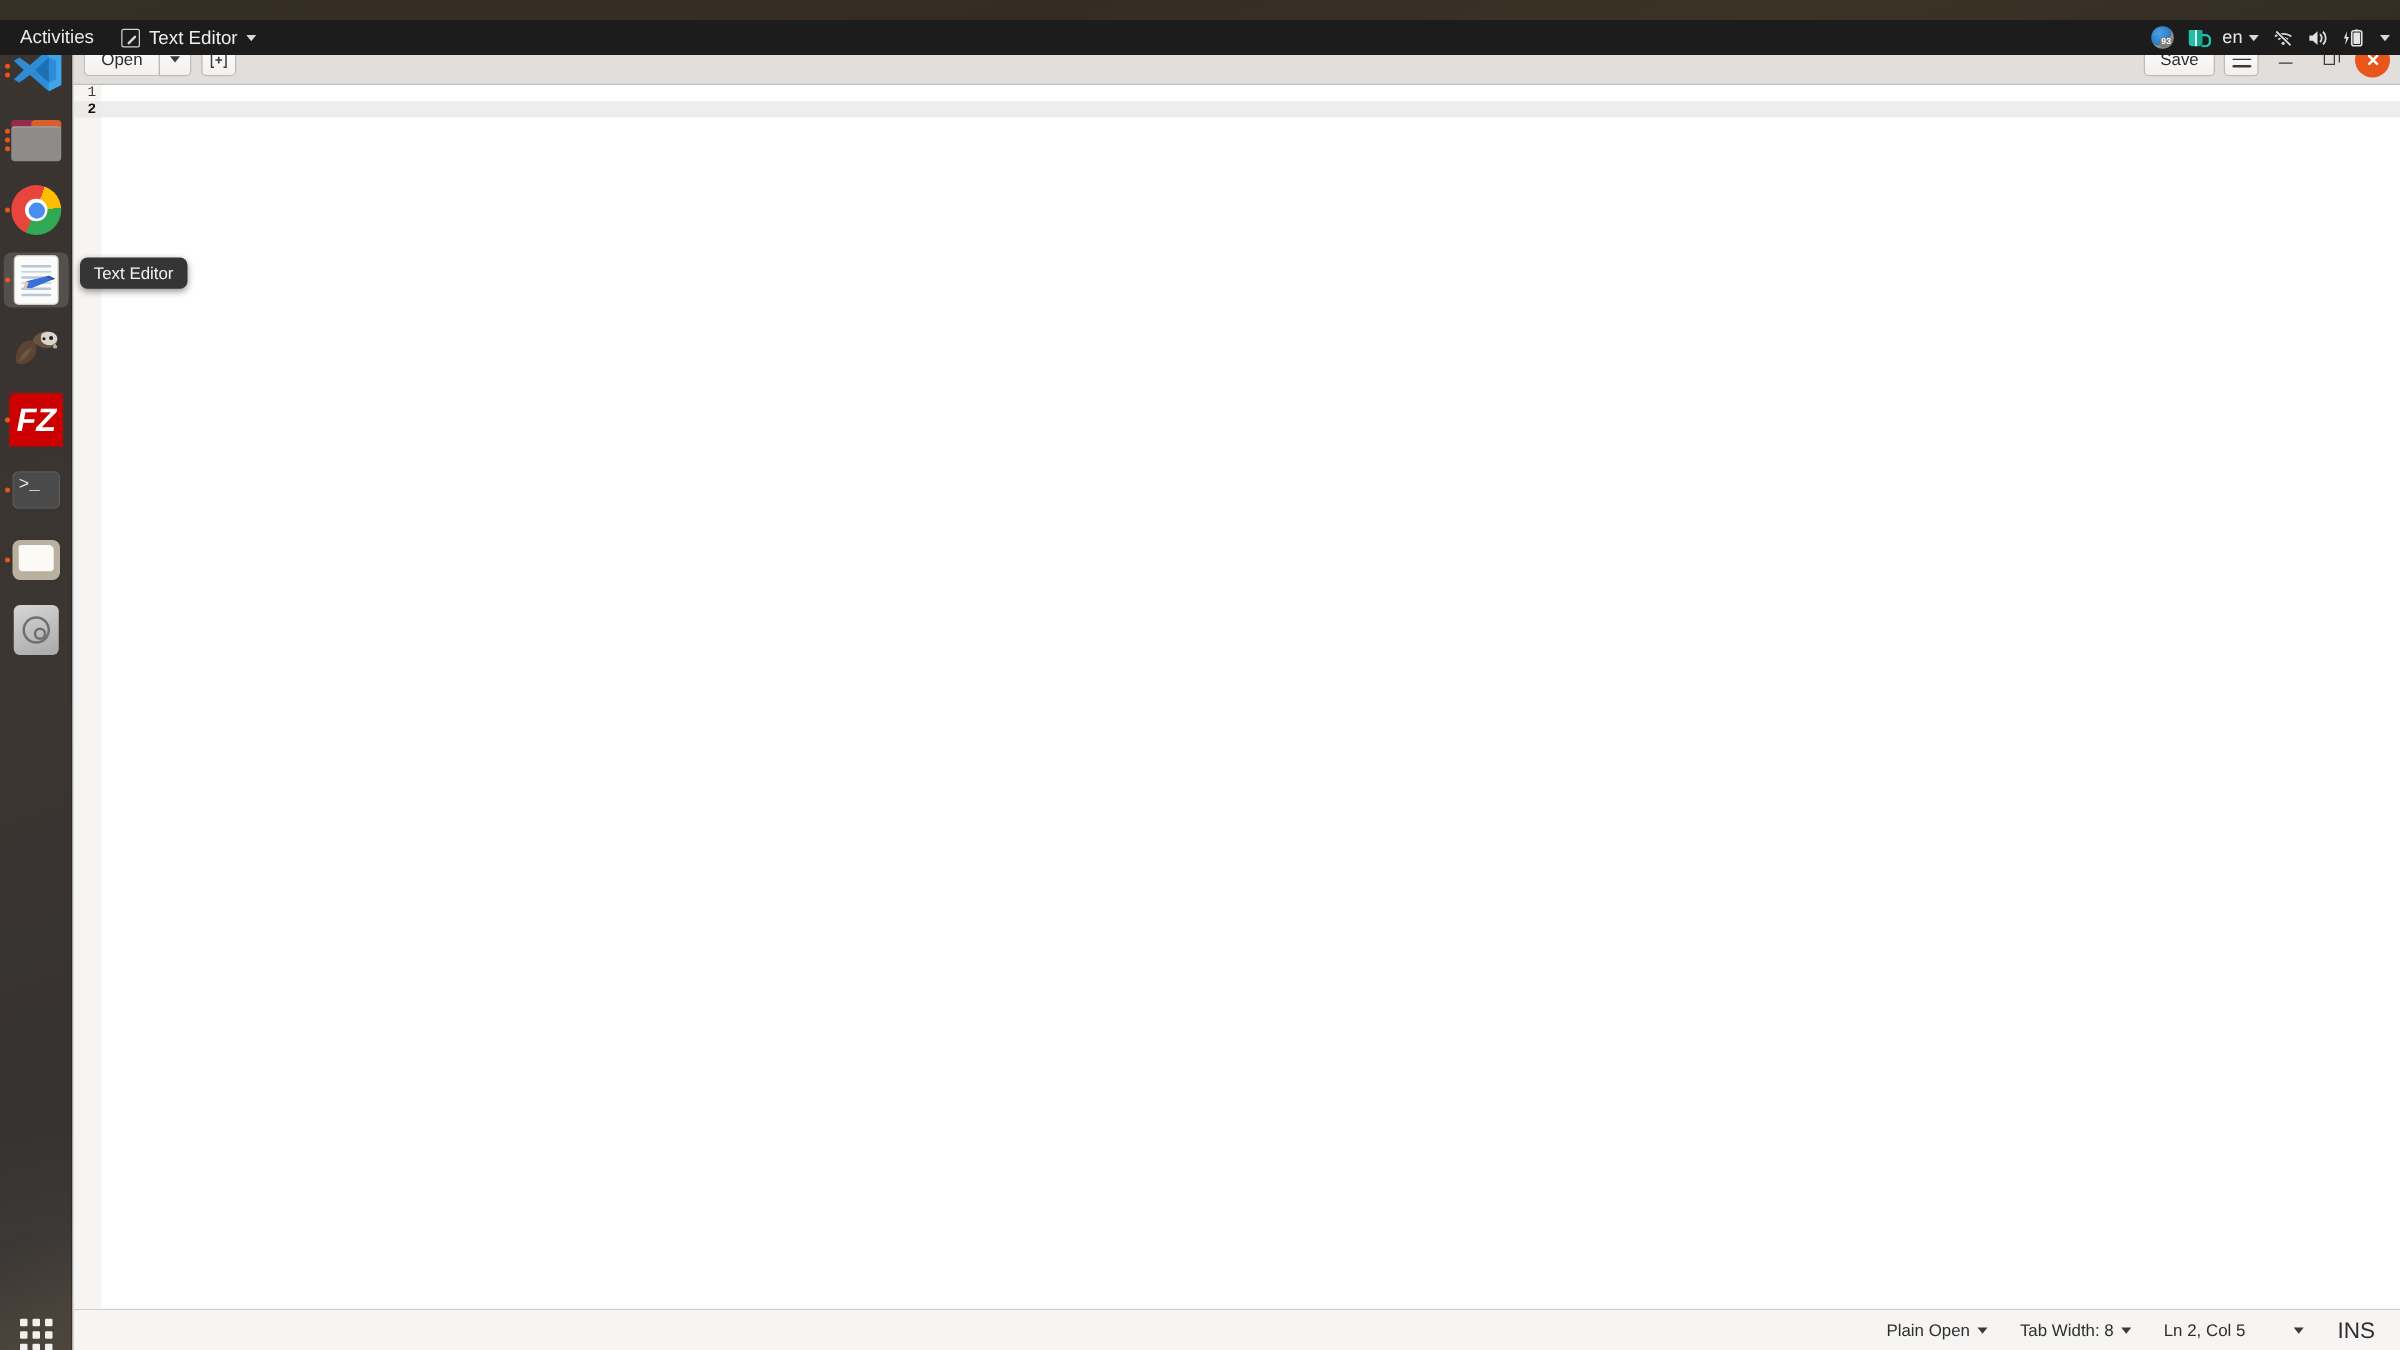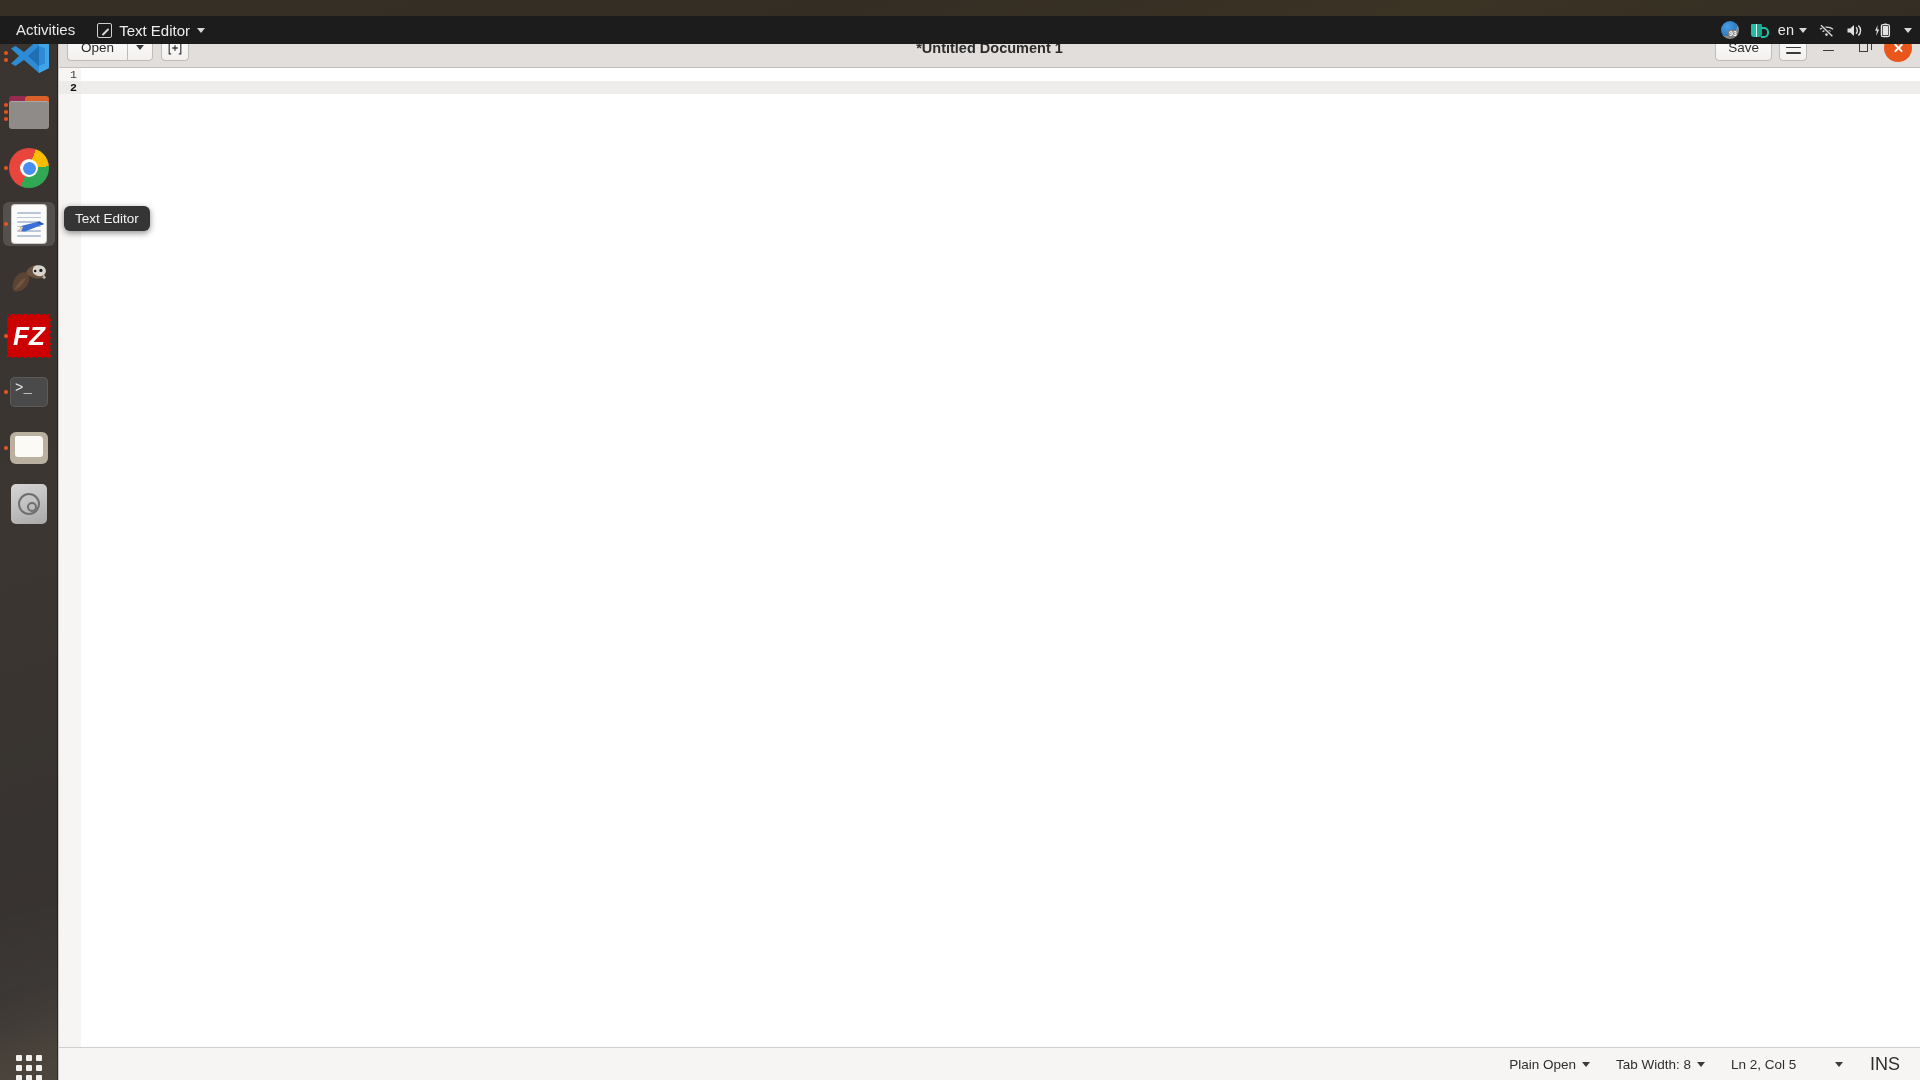--- a/index.html
+++ b/index.html
@@ -446,21 +446,20 @@
         <span class="icon-newtab">
           <svg width="14" height="14" viewBox="0 0 14 14">
             <path d="M3.2 1.2 H1.2 V12.8 H3.2" stroke="#3a3a3a" stroke-width="1.2" fill="none"></path>
             <path d="M10.8 1.2 H12.8 V12.8 H10.8" stroke="#3a3a3a" stroke-width="1.2" fill="none"></path>
             <path d="M7 4.3 V9.7 M4.3 7 H9.7" stroke="#3a3a3a" stroke-width="1.3" fill="none"></path>
           </svg>
         </span>
       </div>
     </div>
 
-    <div class="hb-title">*Untitled Document 1</div>
 
     <div class="hb-right">
       <div class="btn">Save</div>
       <div class="btn btn-icon">
         <span class="icon-hamburger">
             <i></i>
             <i></i>
             <i></i>
           </span>
       </div>

